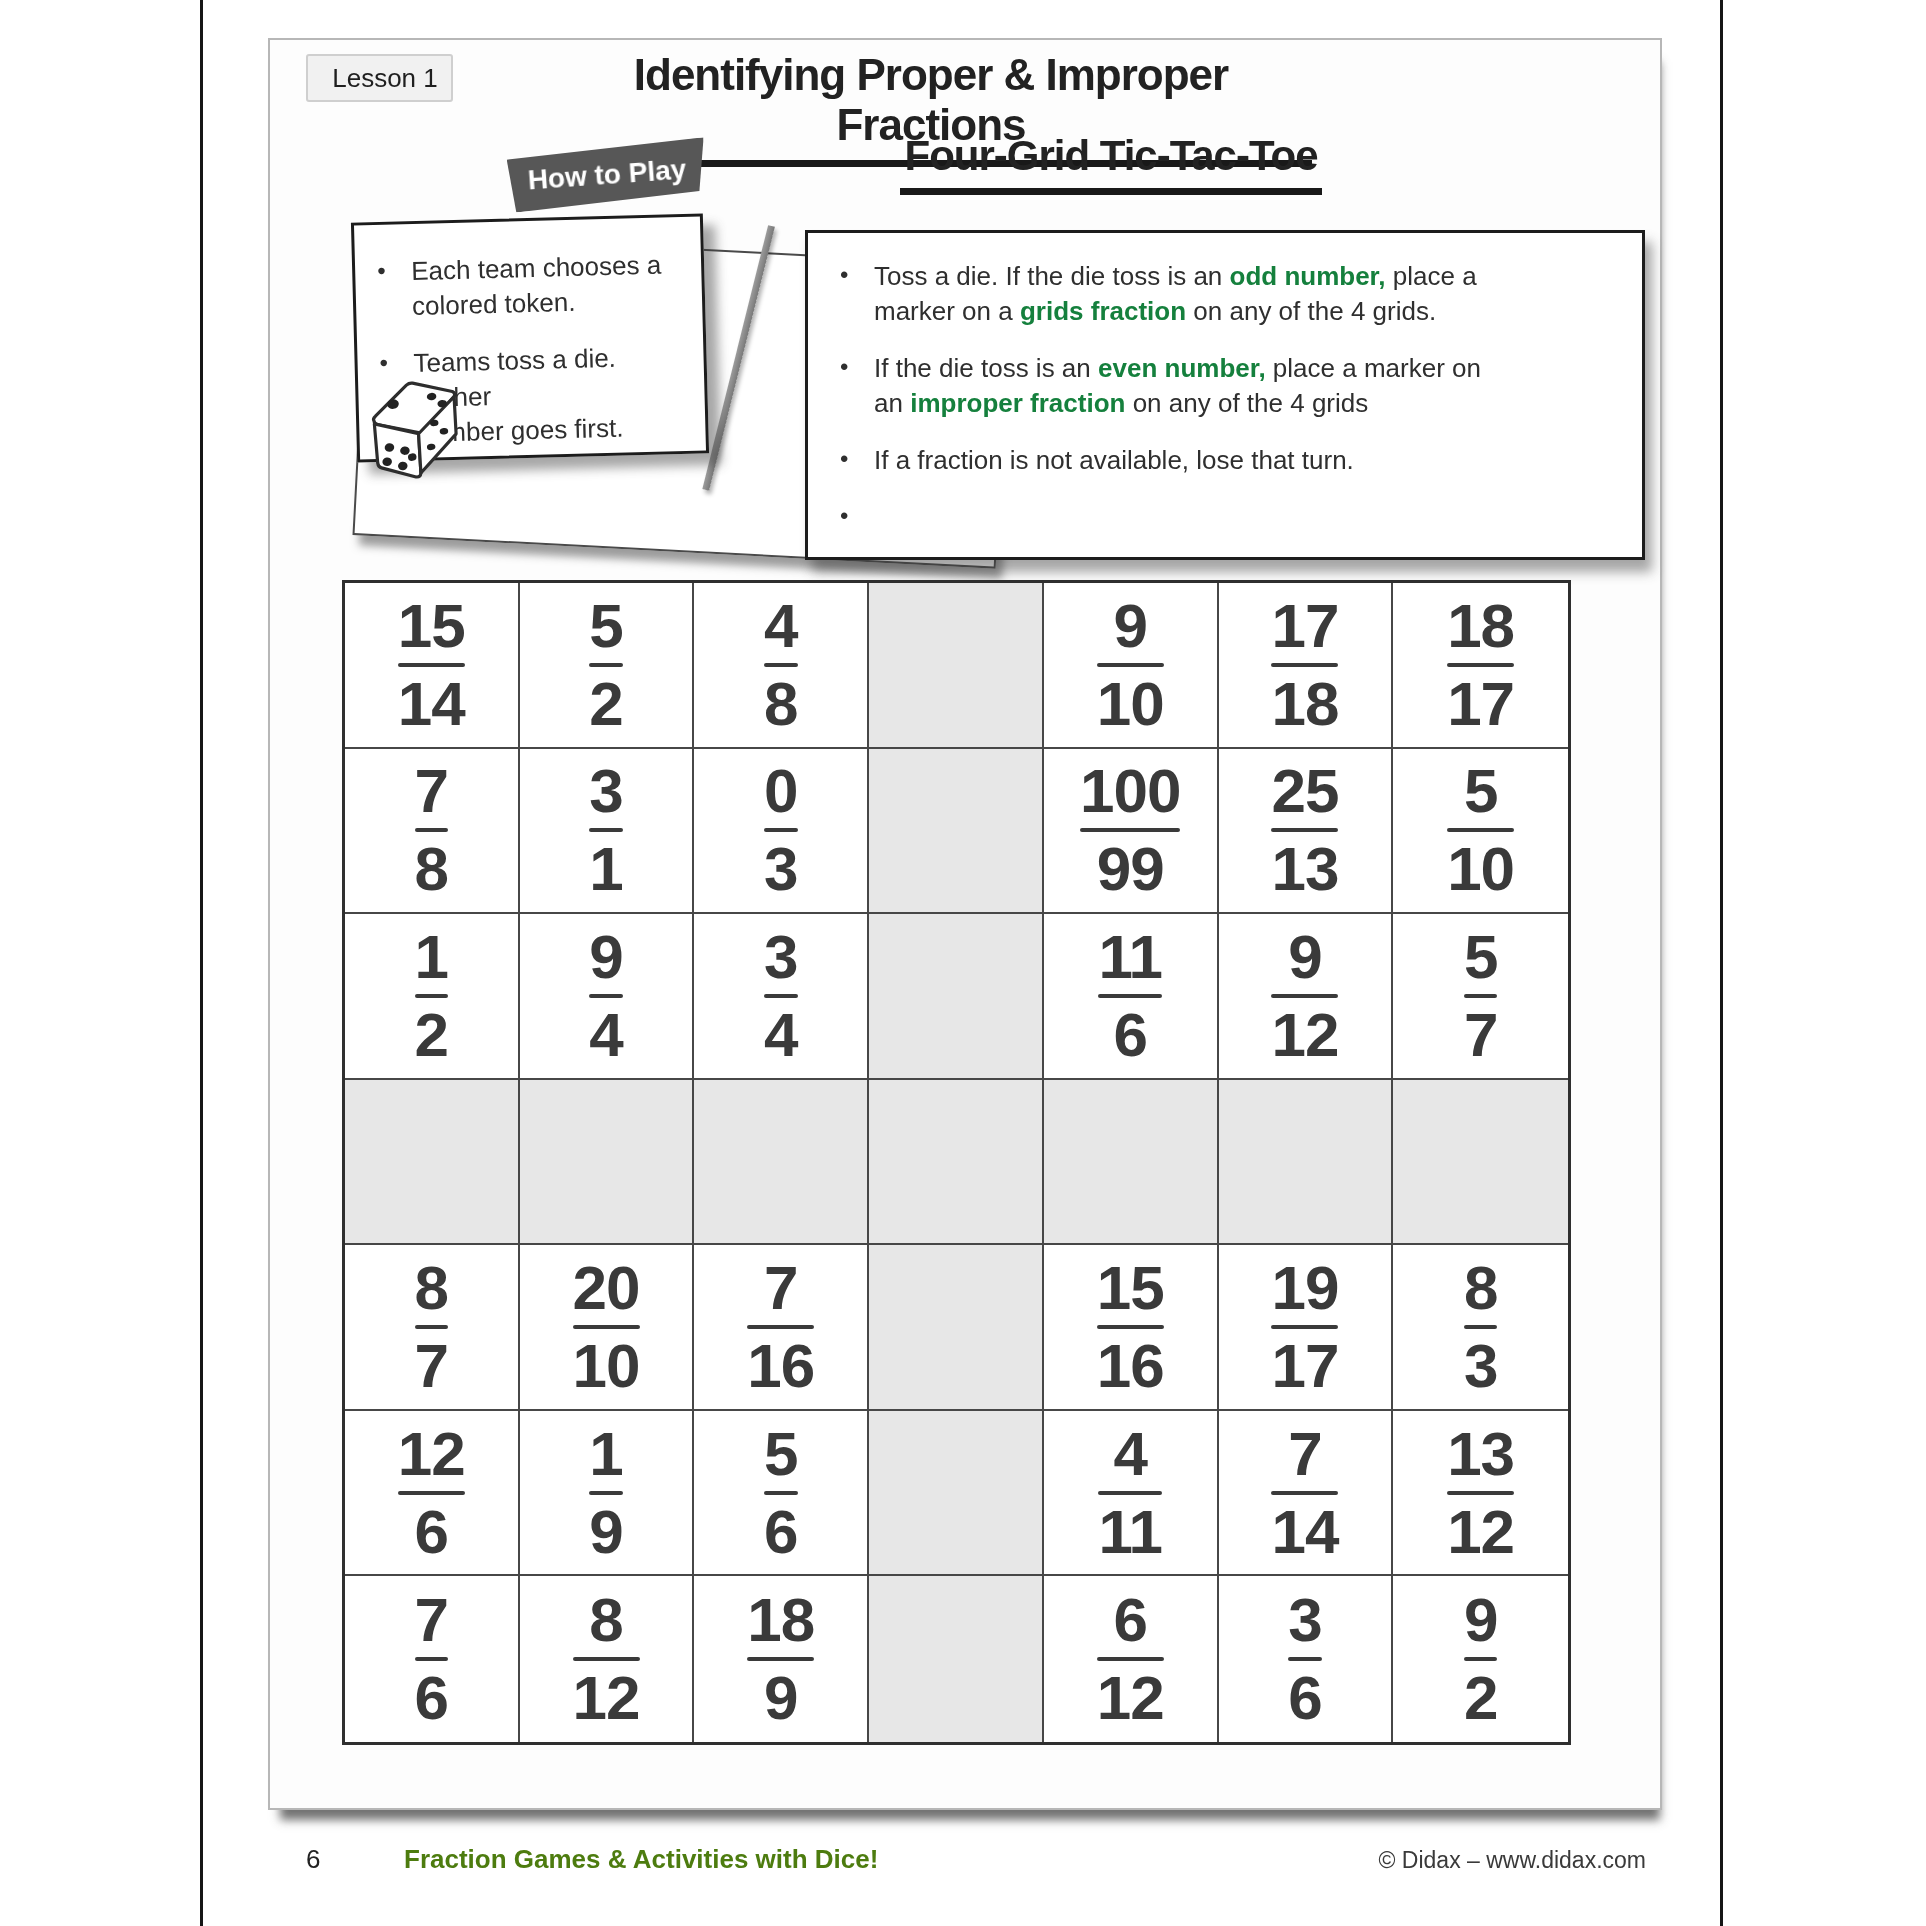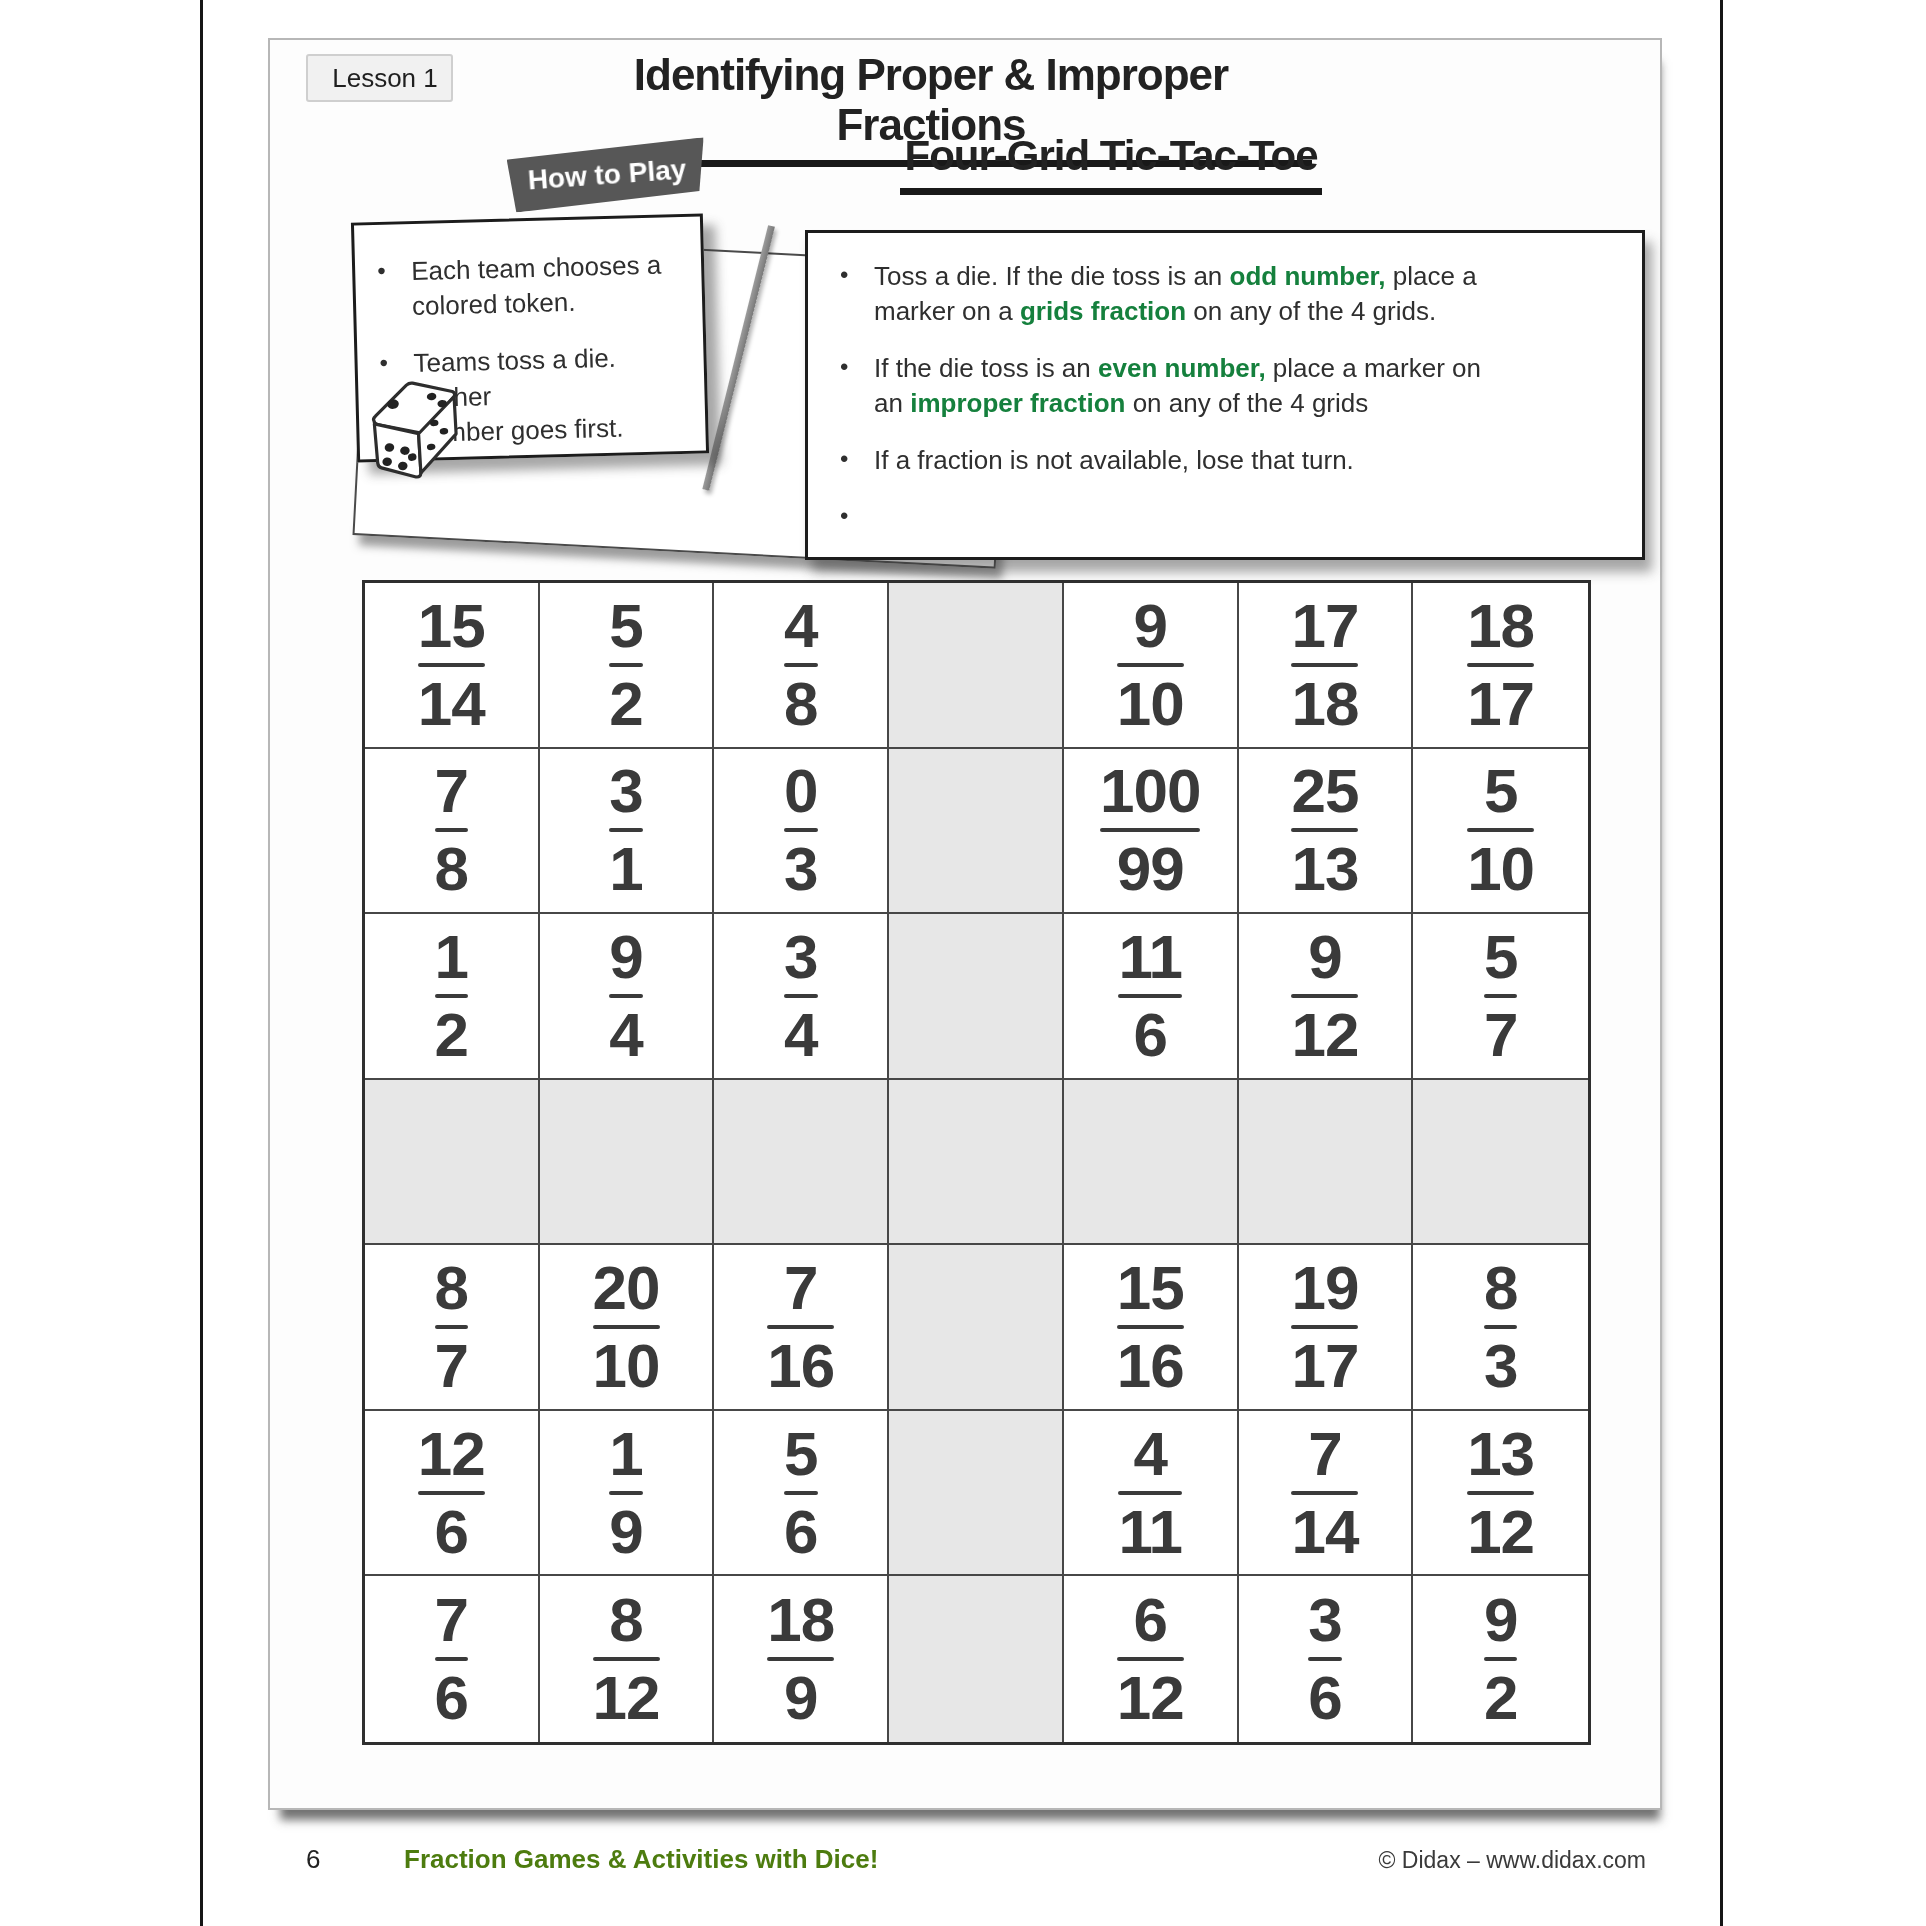--- a/index.html
+++ b/index.html
@@ -68,21 +68,21 @@
   }
   .die{position:absolute;left:84px;top:328px;width:128px;height:122px;z-index:6;}
 
   .bullet-row{display:flex;margin-bottom:22px;}
   .bullet-row:last-child{margin-bottom:0;}
   .dot{font-size:24px;color:#2f2f2f;width:34px;flex:0 0 34px;line-height:1.35;}
   .btext{font-size:26px;line-height:1.35;color:#2f2f2f;}
   .btext b{color:#15803d;}
 
   .grid{
-    position:absolute;left:92px;top:540px;width:1229px;height:1165px;
+    position:absolute;left:72px;top:540px;width:1229px;height:1165px;
     display:grid;grid-template-columns:repeat(7,1fr);grid-template-rows:repeat(7,1fr);
     border:3px solid #2f2f2f;background:#ffffff;box-sizing:border-box;z-index:2;
   }
   .cell{
     border-right:2px solid #474747;border-bottom:2px solid #474747;
     display:flex;align-items:center;justify-content:center;
   }
   .cell.last-col{border-right:none;}
   .cell.last-row{border-bottom:none;}
   .frac{display:flex;flex-direction:column;align-items:center;padding:0 5px;}

